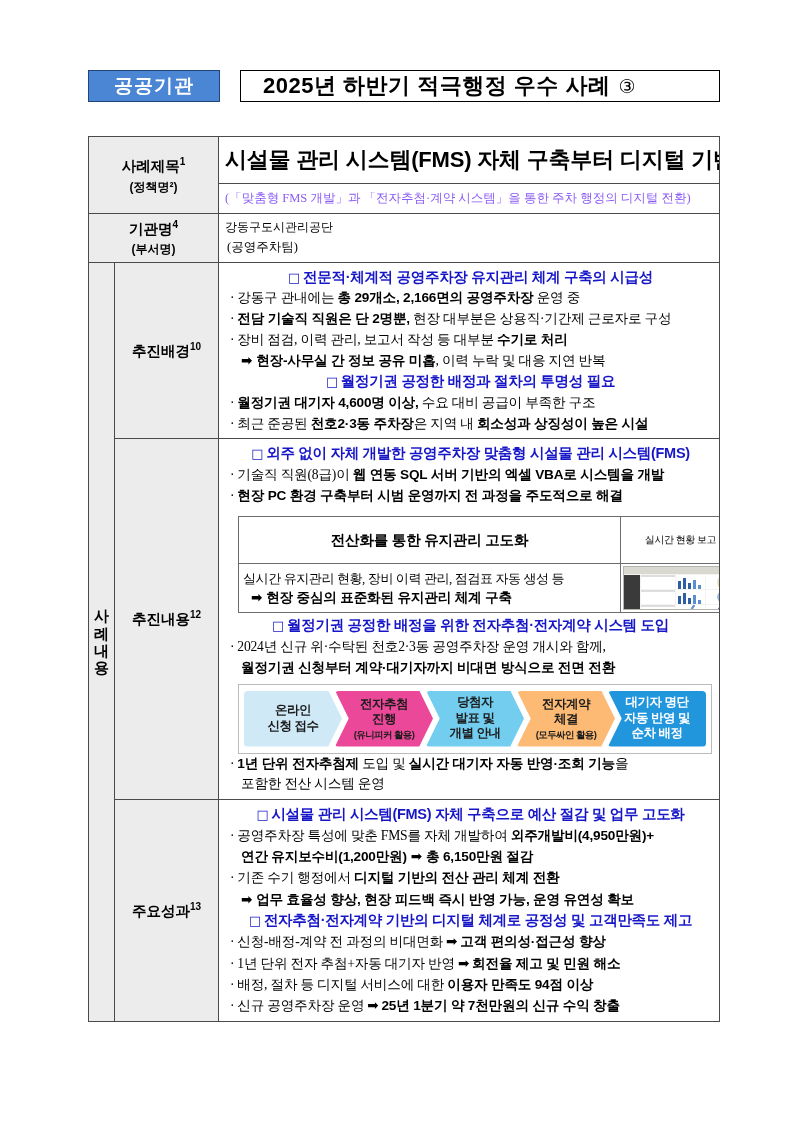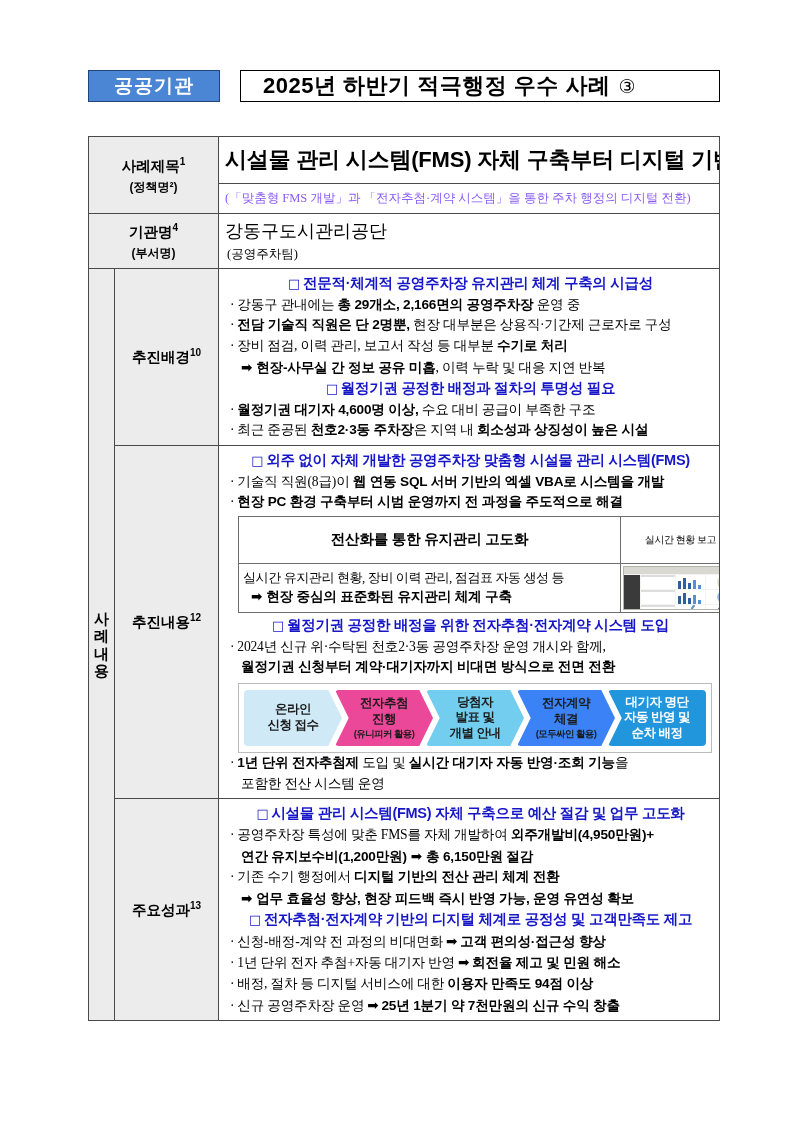--- a/index.html
+++ b/index.html
@@ -127,21 +127,21 @@
   .case-title-sub {
     font-size: 12.5px;
     padding: 6px 2px 6px 6px;
     white-space: nowrap;
     overflow: hidden;
     color: #8b5cf6;
   }
 
   .org-cell { padding: 5px 6px 5px 6px !important; }
   .org-name {
-    font-size: 18px;
+    font-size: 12px;
     padding-bottom: 3px;
   }
   .org-dept {
     font-size: 12.5px;
     padding-left: 2px;
   }
 
   
   .body-cell {
     padding: 4px 2px 4px 5px !important;
@@ -184,21 +184,21 @@
     letter-spacing: -0.2px;
     padding-left: 17px;
     font-weight: bold;
     font-family: "Liberation Sans", sans-serif;
   }
   .arr .ar { font-family: "DejaVu Sans", sans-serif; margin-right: 4px; }
   b.s { font-family: "Liberation Sans", sans-serif; font-weight: bold; }
 
   
   .fig-table {
-    margin: 3px 0 2px 14px;
+    margin: 10px 0 2px 14px;
     width: 503px;
     border-collapse: collapse;
     table-layout: fixed;
   }
   .fig-table td {
     border: 1px solid #6d6d6d;
     padding: 0;
     vertical-align: middle;
   }
   .fig-head {
@@ -467,21 +467,21 @@
           <div class="chev c1" style="background:#cfe9f7">
             <div class="l1">온라인<br>신청 접수</div>
           </div>
           <div class="chev c2" style="background:#ec4899">
             <div class="l1">전자추첨<br>진행</div>
             <div class="l2">(유니피커 활용)</div>
           </div>
           <div class="chev c3" style="background:#72cdee">
             <div class="l1">당첨자<br>발표 및<br>개별 안내</div>
           </div>
-          <div class="chev c4" style="background:#3b82f6">
+          <div class="chev c4" style="background:#fdba74">
             <div class="l1">전자계약<br>체결</div>
             <div class="l2">(모두싸인 활용)</div>
           </div>
           <div class="chev c5" style="background:#2196dd">
             <div class="l1">대기자 명단<br>자동 반영 및<br>순차 배정</div>
           </div>
         </div>
 
         <div class="bl">
           <span class="dot">·</span><b class="s">1년 단위 전자추첨제</b><span> 도입 및 </span><b class="s">실시간 대기자 자동 반영·조회 기능</b><span>을</span>

